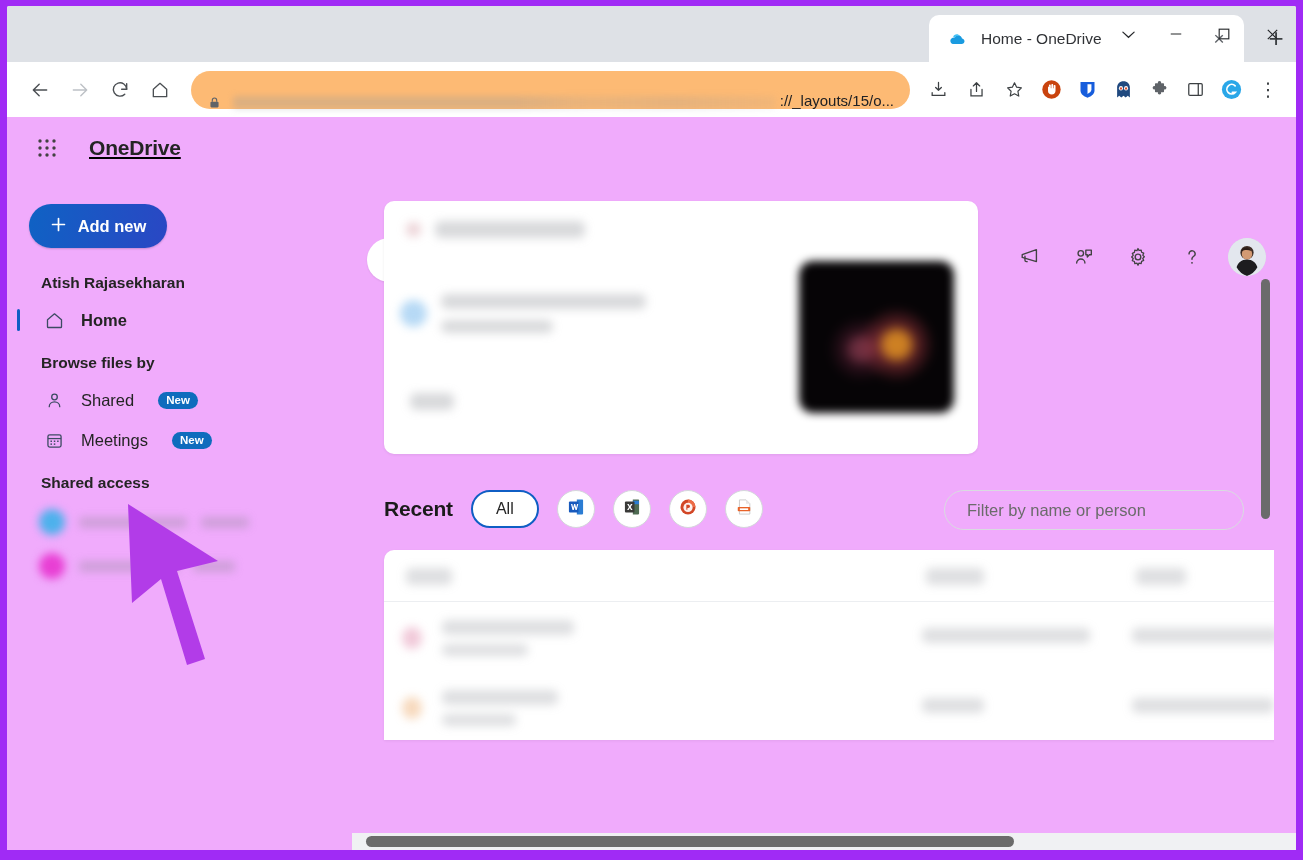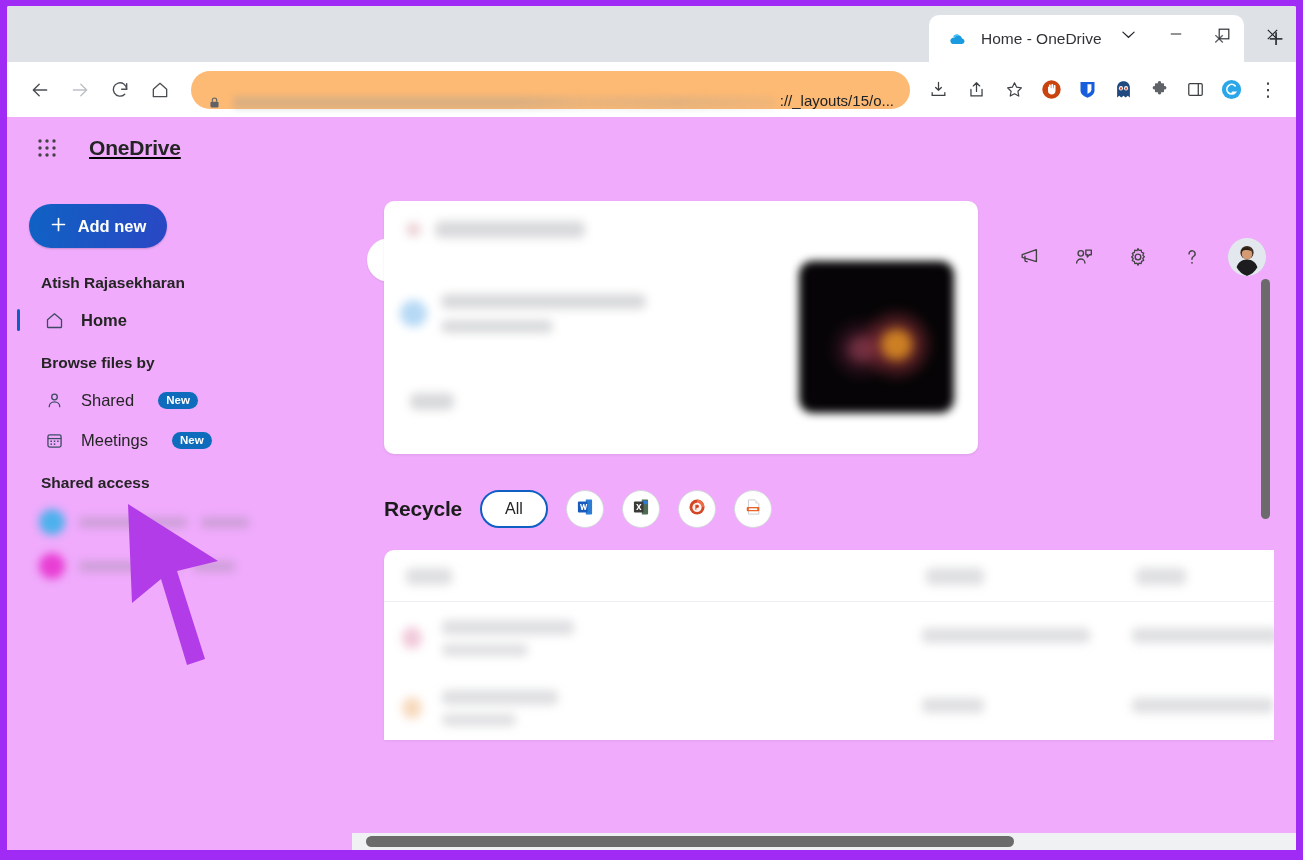--- a/index.html
+++ b/index.html
@@ -581,21 +581,21 @@
           </span>
         </div>
         <div class="fy-row" style="left:26px; top:192px;">
           <span class="fy-bar" style="width:44px;height:17px;"></span>
         </div>
         <div id="fy-thumb"></div>
       </div>
 
       <div id="recent-wrap">
         <div id="recent-row">
-          <span id="recent-label">Recycle</span>
+          <span id="recent-label">Recent</span>
           <span class="chip all">All</span>
           <span class="chip icon">
             <span>
               <svg width="20" height="20" viewBox="0 0 24 24">
                     <path d="M13 3h6.4c.6 0 1.1.5 1.1 1.1v15.8c0 .6-.5 1.1-1.1 1.1H13z" fill="#2b7cd3"></path>
                     <rect x="3.5" y="5.5" width="11.5" height="13" rx="1.2" fill="#185abd"></rect>
                     <path d="M6 8.4h1.6l1 4.6 1.1-4.6h1.4l1.1 4.6 1-4.6h1.5l-1.8 7.2h-1.5l-1-4.3-1 4.3H7.8z" fill="#fff"></path>
                   </svg>
             </span>
           </span>
@@ -623,20 +623,23 @@
             <span>
               <svg width="20" height="20" viewBox="0 0 24 24">
                     <path d="M6.5 3.5h8L19 8v12.5H6.5z" fill="#fff" stroke="#c8c8c8" stroke-width="1.1" stroke-linejoin="round"></path>
                     <path d="M14.5 3.5L19 8h-4.5z" fill="#e6e6e6"></path>
                     <rect x="4.5" y="12" width="15" height="5.2" rx="1" fill="#e8632a"></rect>
                     <rect x="7" y="13.6" width="10" height="2" fill="#fff"></rect>
                   </svg>
             </span>
           </span>
         </div>
+        <div id="filterbox">
+          <span>Filter by name or person</span>
+        </div>
       </div>
 
       <div id="table-card">
         <div class="tb-line" style="top:51px;"></div>
 
         <div class="tb-blur" style="left:22px; top:18px;">
           <span class="tb-bar" style="display:inline-block;width:46px;height:17px;"></span>
         </div>
         <div class="tb-blur" style="left:542px; top:18px;">
           <span class="tb-bar" style="display:inline-block;width:58px;height:17px;"></span>

